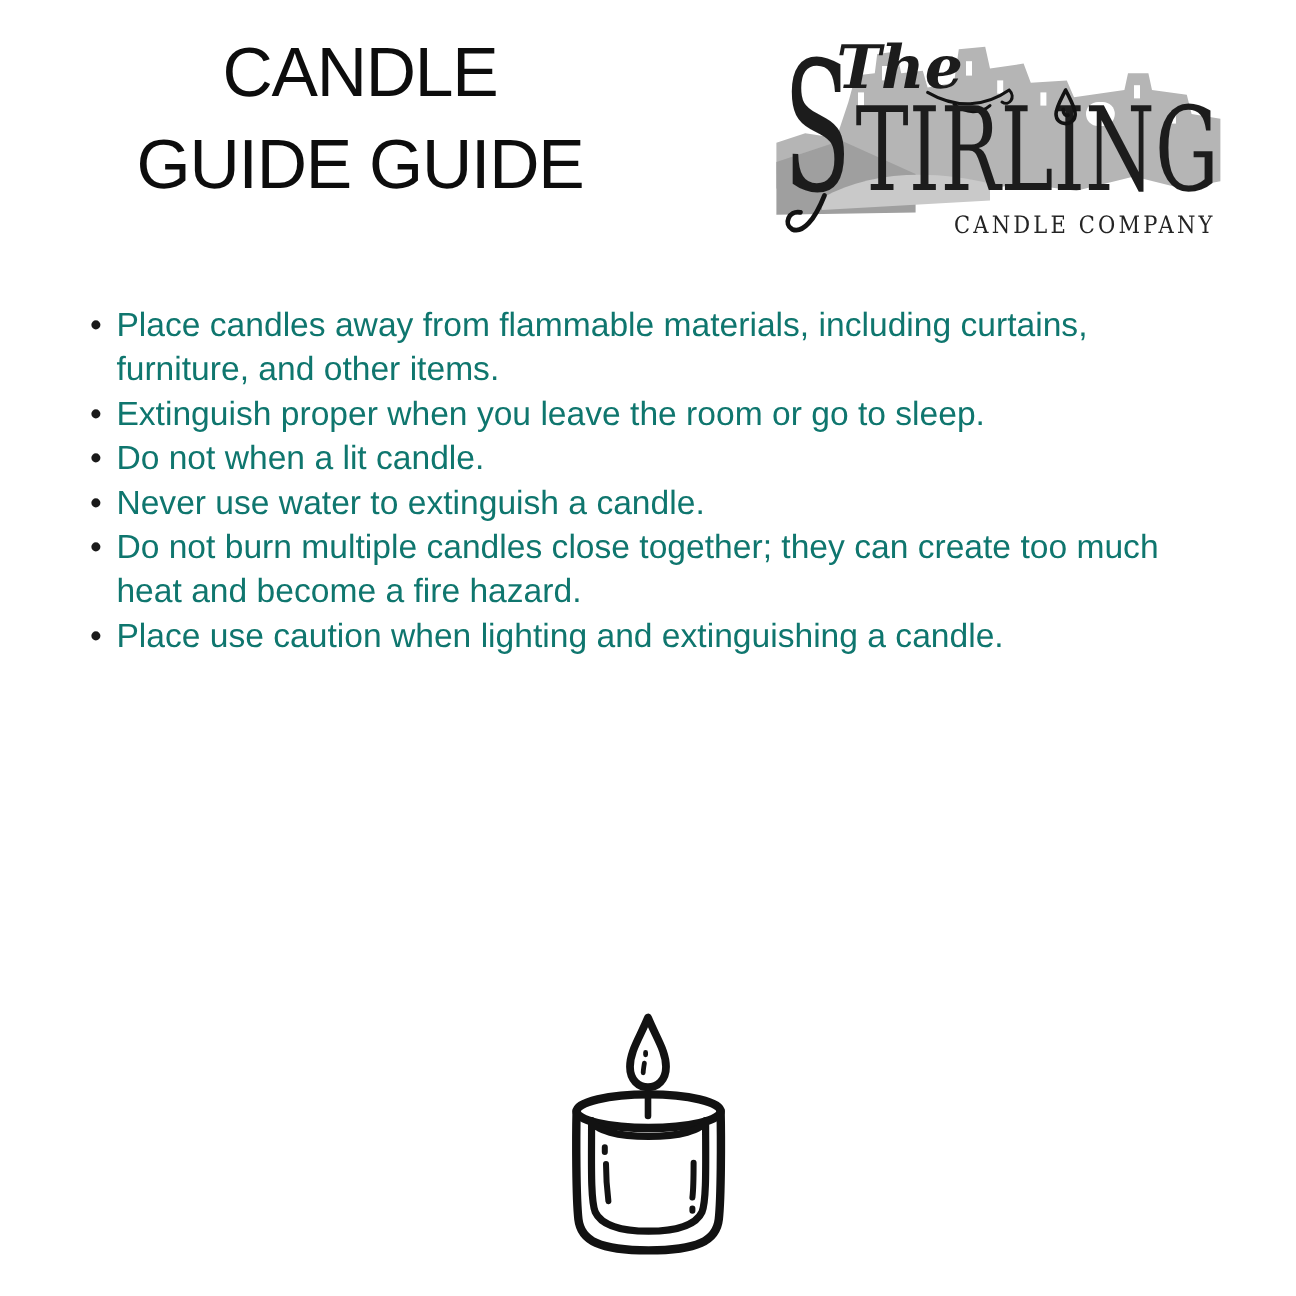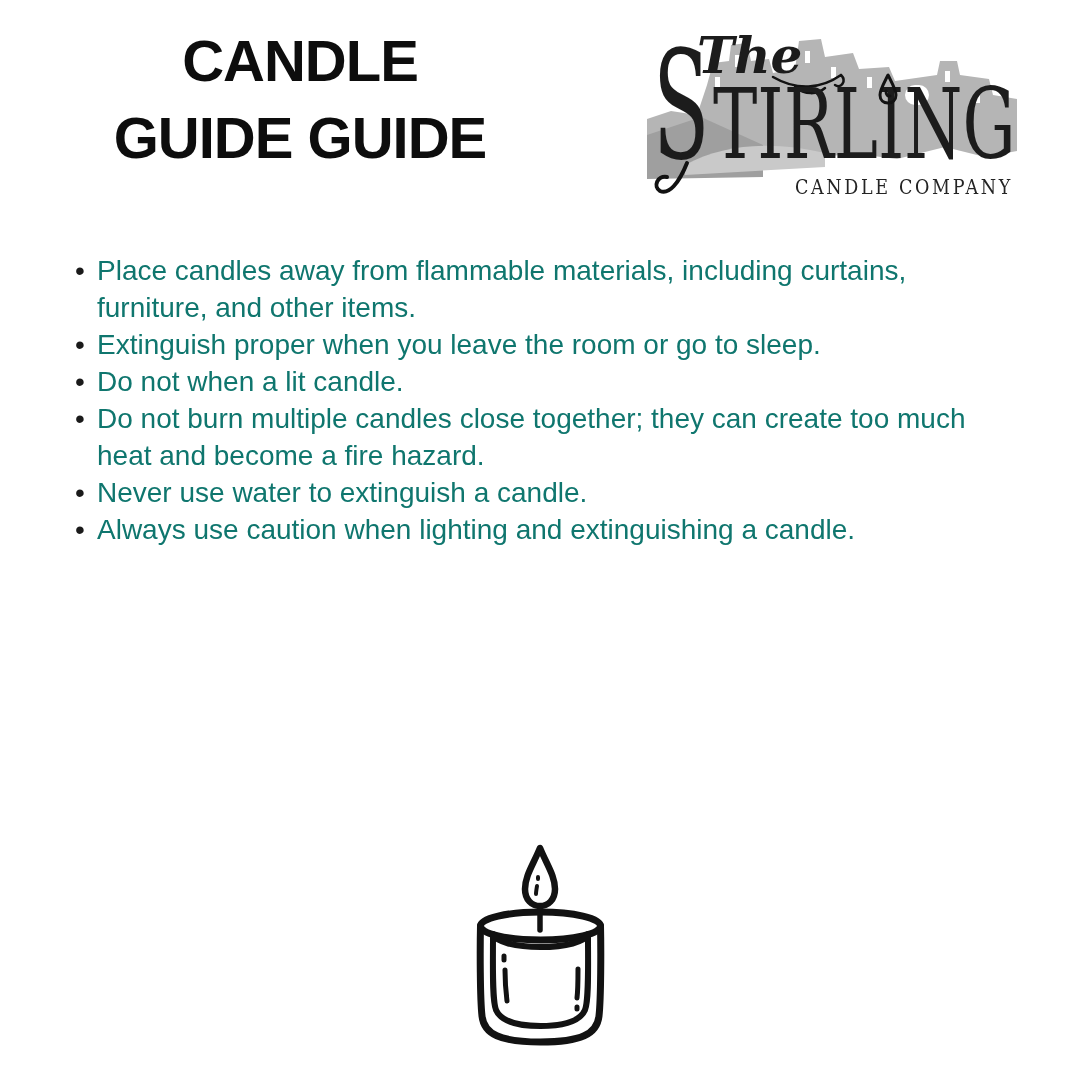--- a/index.html
+++ b/index.html
@@ -6,21 +6,21 @@
   body{
     width:1080px;height:1080px;position:relative;overflow:hidden;
     background:#ffffff;
     font-family:"Liberation Sans", sans-serif;
     color:#161616;
   }
   
   .title{
     position:absolute;left:0;top:22px;width:600px;
     text-align:center;
-    font-weight:bold;font-size:58px;line-height:77px;letter-spacing:-1px;
+    font-weight:normal;font-size:58px;line-height:77px;letter-spacing:-1px;
     color:#0d0d0d;
   }
   
   .logo{position:absolute;left:645px;top:15px;width:375px;height:192px;}
   .logo svg{display:block;width:100%;height:100%;}
   .logo text{fill:#1c1c1c;}
   .logo .the{font-family:"DejaVu Serif", serif;font-style:italic;font-weight:bold;font-size:50px;}
   .logo .big-s{font-family:"DejaVu Serif", serif;font-size:150px;}
   .logo .name-rest{font-family:"DejaVu Serif", serif;font-size:97px;}
   .logo .tagline{font-family:"DejaVu Serif", serif;font-size:20px;letter-spacing:3px;fill:#242424;}
@@ -81,23 +81,23 @@
     </g>
 
     <text class="tagline" x="150" y="179" textLength="218" lengthAdjust="spacingAndGlyphs">CANDLE COMPANY</text>
   </svg>
 </div>
 
 <ul class="tips">
     <li>Place candles away from flammable materials, including curtains, furniture, and other items.</li>
     <li>Extinguish proper when you leave the room or go to sleep.</li>
     <li>Do not when a lit candle.</li>
+    <li>Never use water to extinguish a candle.</li>
     <li>Do not burn multiple candles close together; they can create too much heat and become a fire hazard.</li>
-    <li>Never use water to extinguish a candle.</li>
-    <li>Always use caution when lighting and extinguishing a candle.</li>
+    <li>Place use caution when lighting and extinguishing a candle.</li>
   </ul>
 
 <div class="candle">
   <svg viewBox="0 0 220 230">
 
     <path class="stroke" stroke-width="6.5" d="M100,10 C93,27 85,38 85,51 C85,62 92,68 100,68 C108,68 115,62 115,51 C115,38 107,27 100,10 Z"></path>
     <path class="stroke" stroke-width="4" d="M98,39 L98,41 M97,48 C96.5,51 96,54 96,56"></path>
 
     <path class="stroke" stroke-width="5.5" d="M100,70 L100,92"></path>
 

